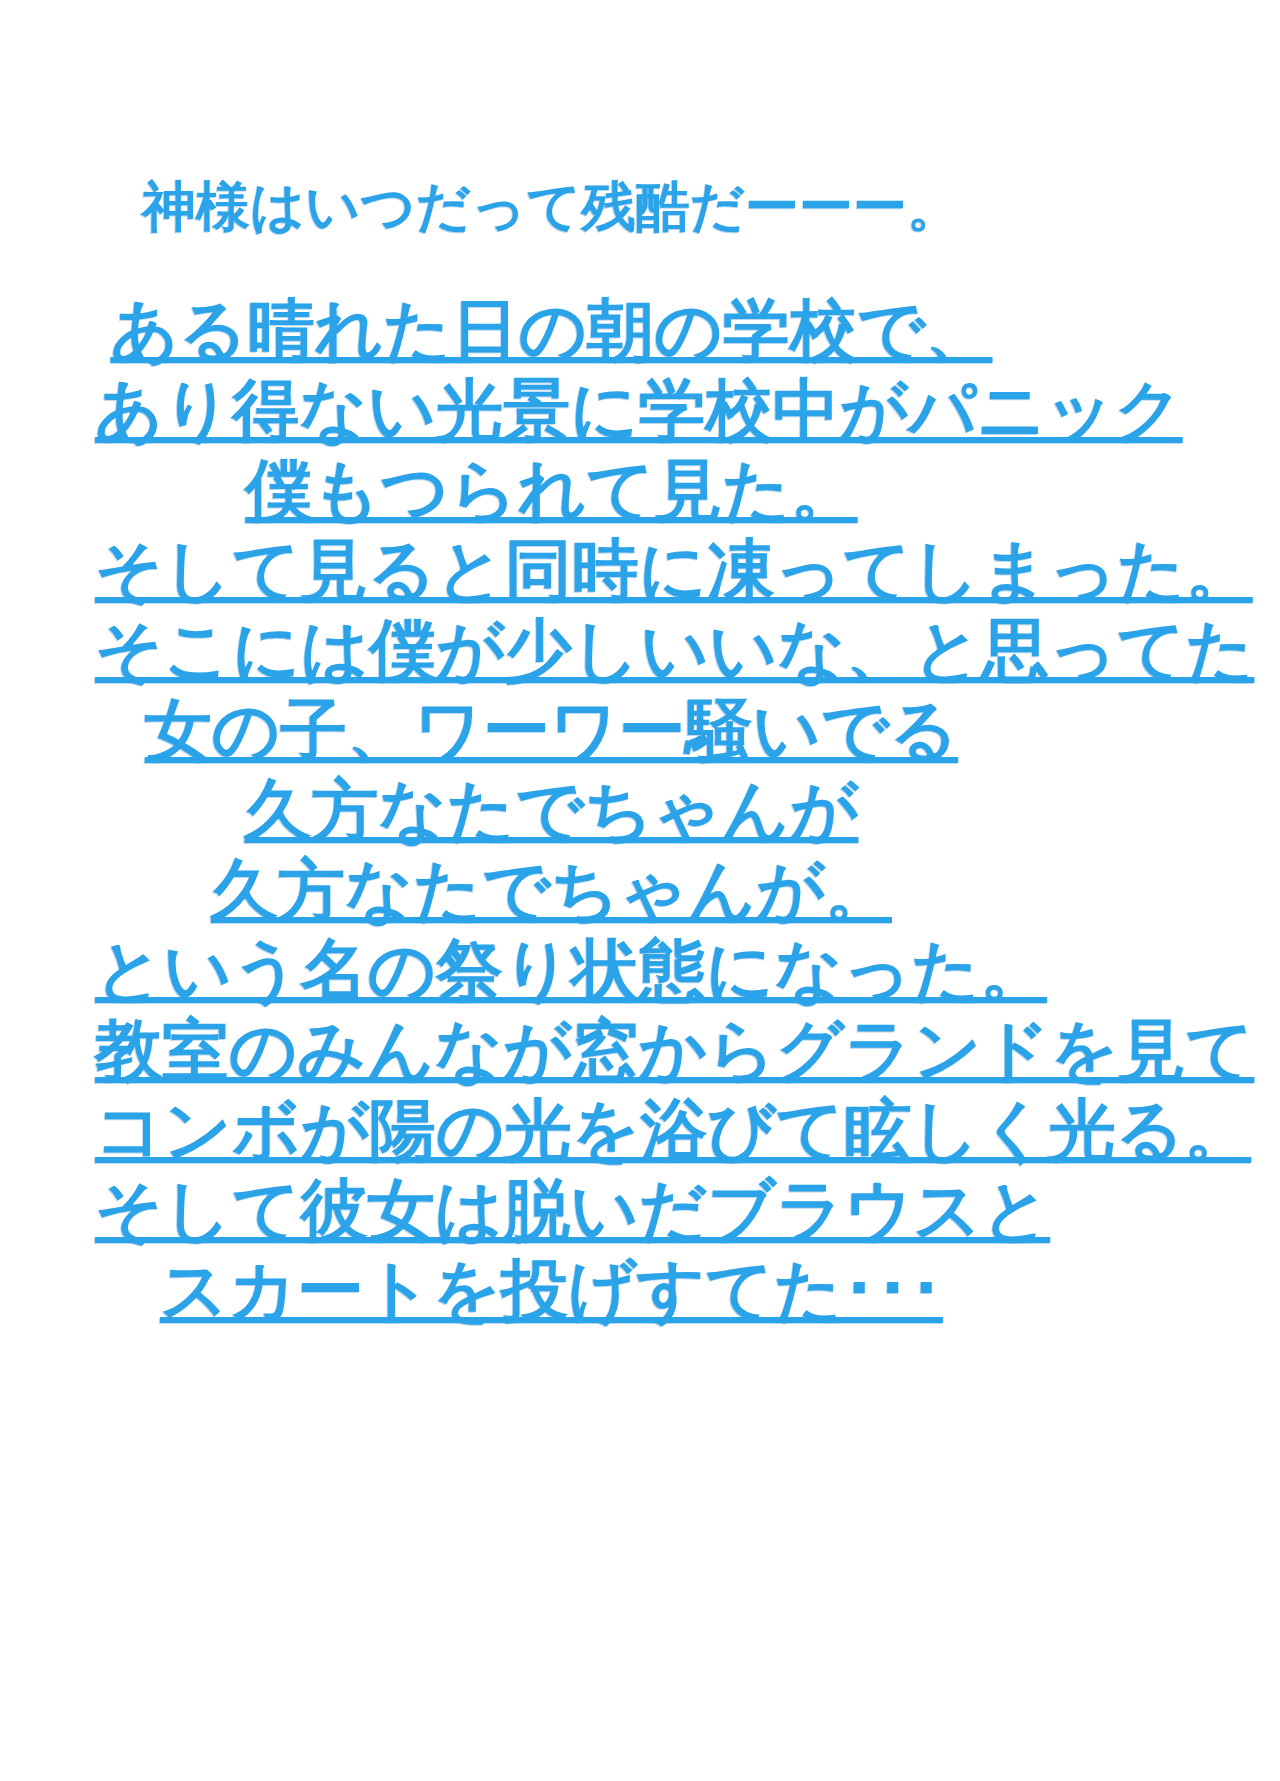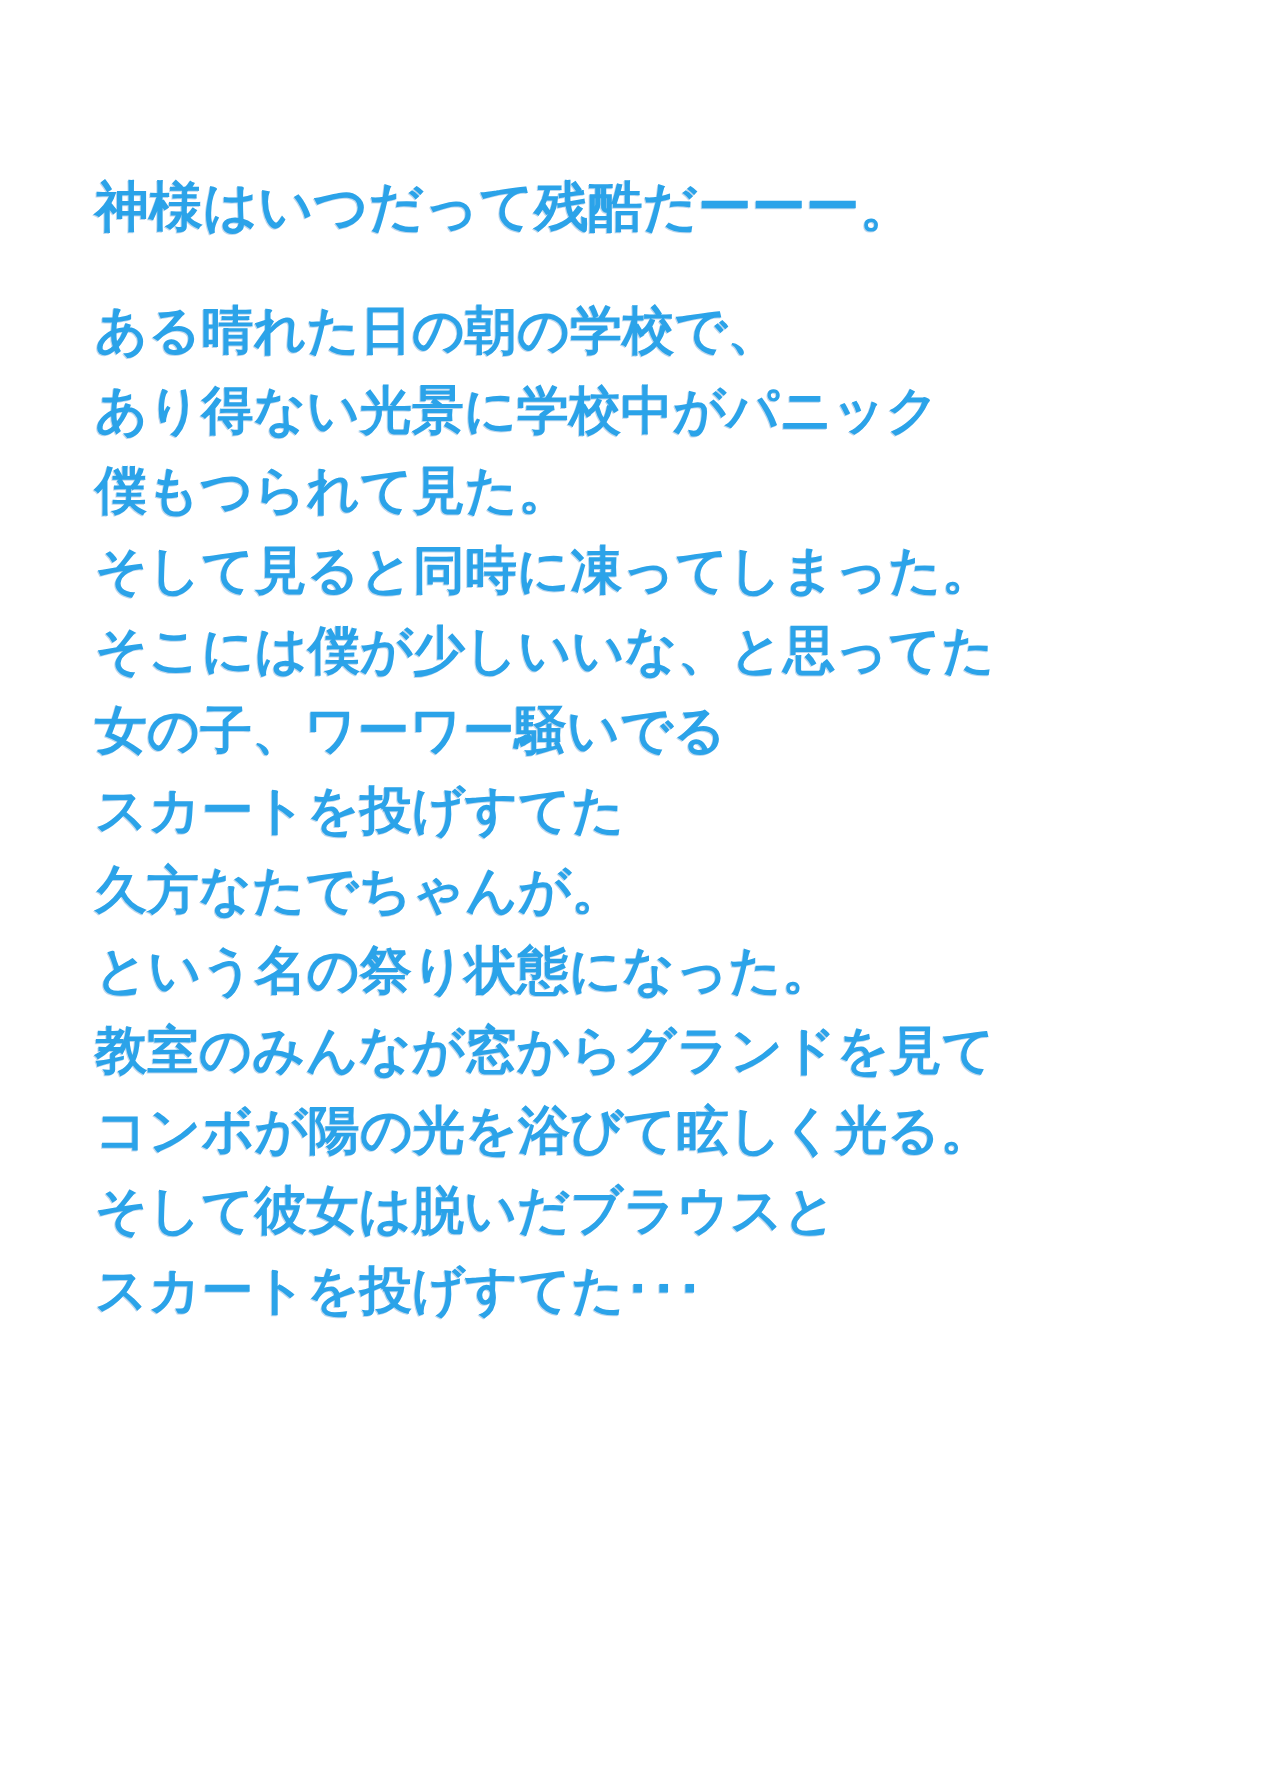--- a/index.html
+++ b/index.html
@@ -14,53 +14,55 @@
     width: 1280px;
     height: 1781px;
     overflow: hidden;
     font-family: "Liberation Sans", "DejaVu Sans", sans-serif;
   }
   .page {
     width: 1048px;
     height: 1781px;
     background: var(--page-bg);
     padding: 166px 40px 0 95px;
+    text-align: center;
   }
   .title-line {
     color: var(--text-color);
     font-size: 54px;
     font-weight: bold;
     line-height: 80px;
     letter-spacing: 0px;
     white-space: nowrap;
     margin-bottom: 44px;
     
     text-shadow: -1px 1px 0 rgba(20, 110, 190, 0.28);
   }
   .text-line {
     color: var(--text-color);
-    font-size: 52px;
+    font-size: 67px;
     font-weight: bold;
     line-height: 80px;
     letter-spacing: 0px;
     white-space: nowrap;
     text-shadow: -1px 1px 0 rgba(20, 110, 190, 0.28);
+    text-decoration: underline;
   }
 </style>
 </head>
 <body>
 
 <div class="page">
   <div class="title-line">神様はいつだって残酷だーーー。</div>
   <div class="text-line">ある晴れた日の朝の学校で、</div>
   <div class="text-line">あり得ない光景に学校中がパニック</div>
   <div class="text-line">僕もつられて見た。</div>
   <div class="text-line">そして見ると同時に凍ってしまった。</div>
   <div class="text-line">そこには僕が少しいいな、と思ってた</div>
   <div class="text-line">女の子、ワーワー騒いでる</div>
-  <div class="text-line">スカートを投げすてた</div>
+  <div class="text-line">久方なたでちゃんが</div>
   <div class="text-line">久方なたでちゃんが。</div>
   <div class="text-line">という名の祭り状態になった。</div>
   <div class="text-line">教室のみんなが窓からグランドを見て</div>
   <div class="text-line">コンボが陽の光を浴びて眩しく光る。</div>
   <div class="text-line">そして彼女は脱いだブラウスと</div>
   <div class="text-line">スカートを投げすてた･･･</div>
 </div>
 
 </body></html>

